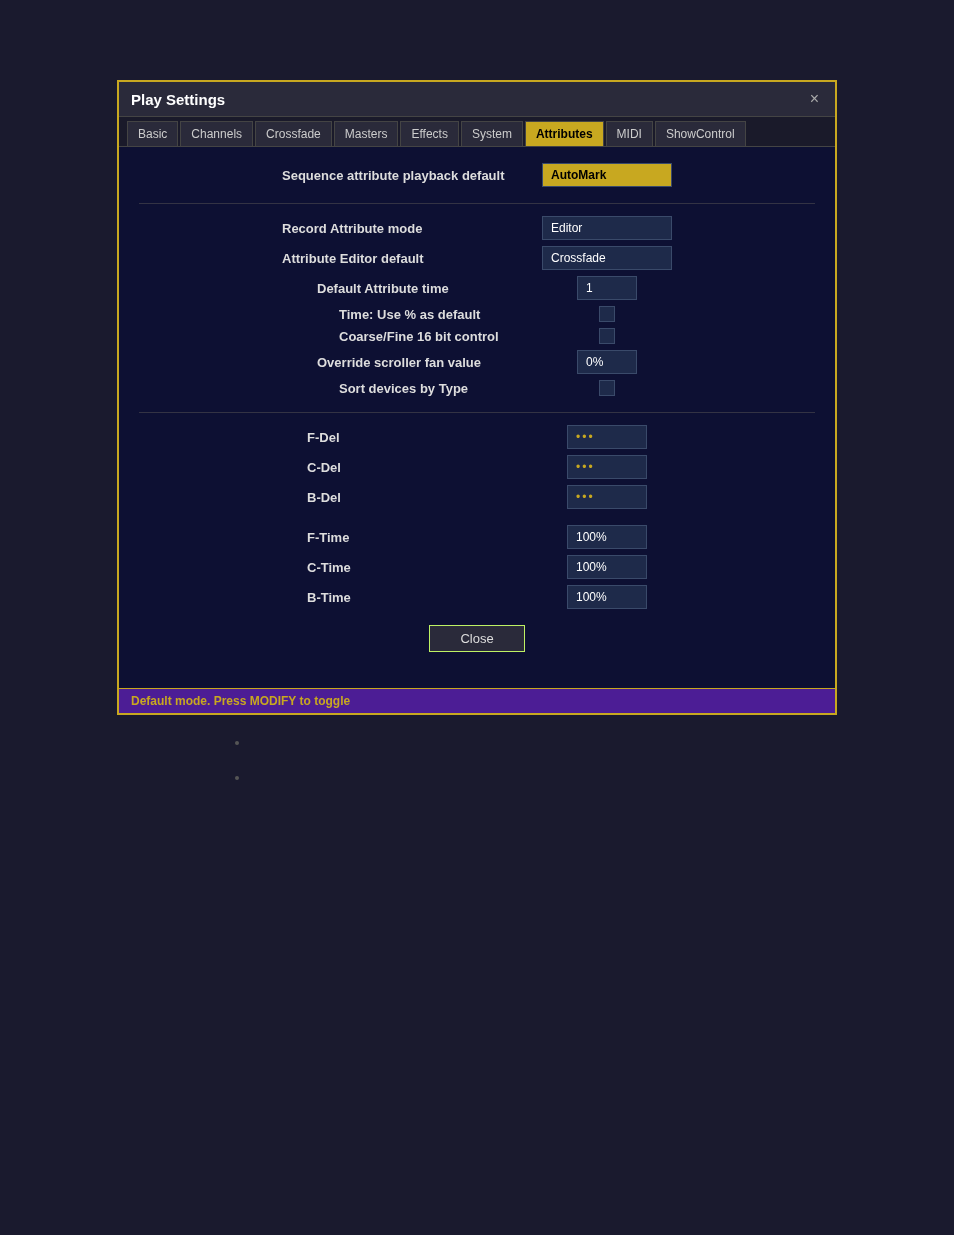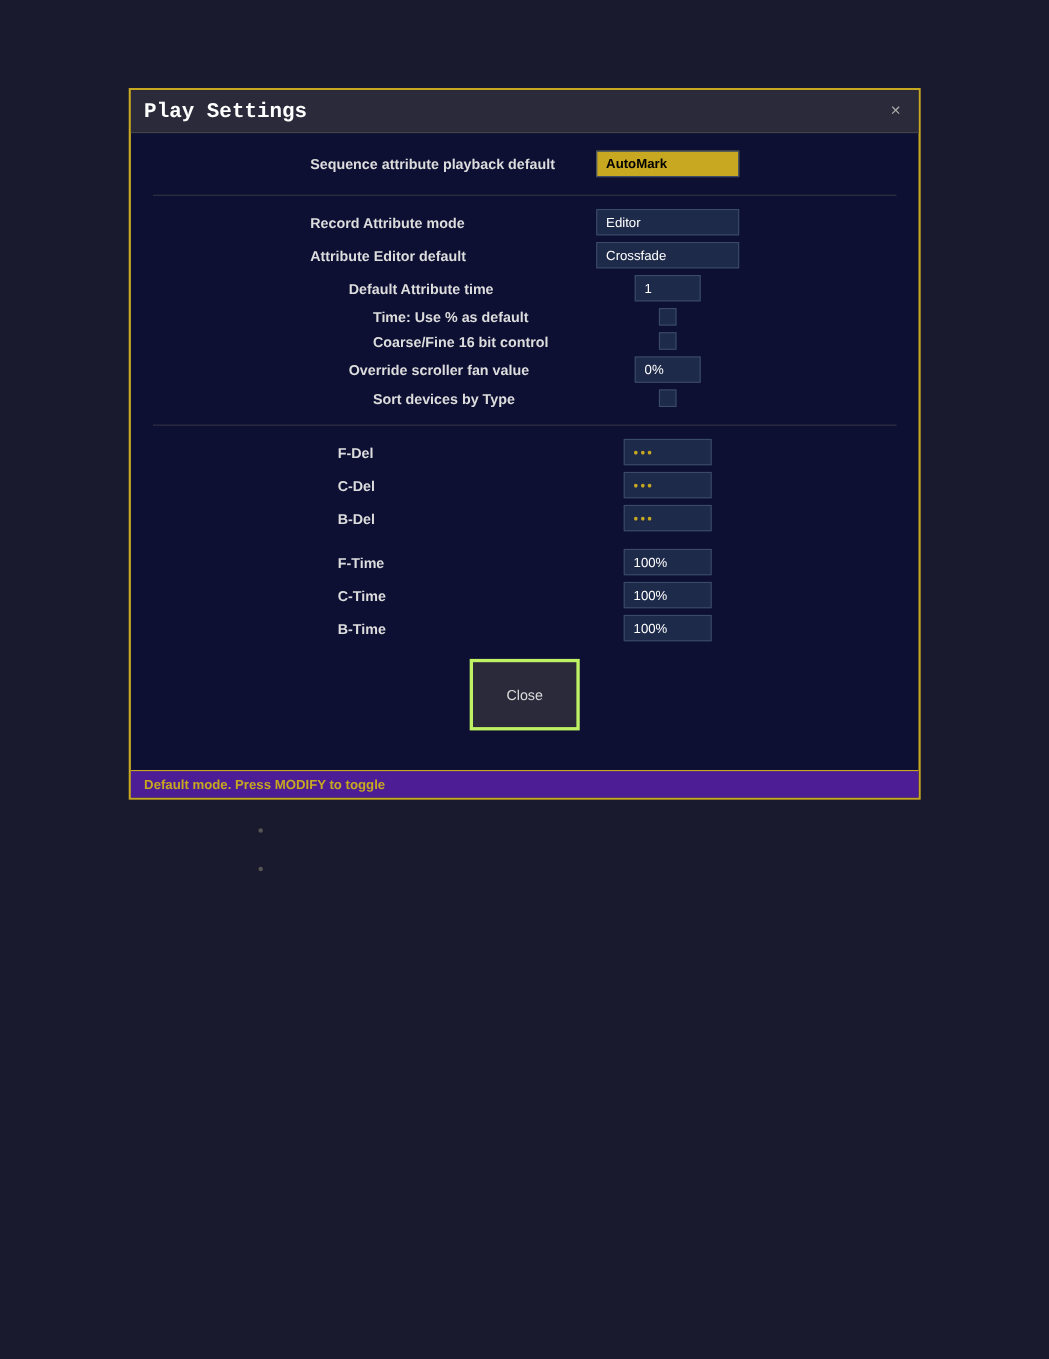--- a/index.html
+++ b/index.html
@@ -25,23 +25,22 @@
       background: #2a2a3a;
       padding: 8px 12px;
       display: flex;
       justify-content: space-between;
       align-items: center;
       border-bottom: 1px solid #444;
     }
 
     .dialog-title {
       color: #ffffff;
-      font-size: 19px;
-      font-weight: bold;
-      font-family: Liberation Mono, monospace;
+      font-size: 15px;
+      font-weight: bold;
     }
 
     .close-btn {
       color: #aaa;
       font-size: 16px;
       cursor: pointer;
       background: none;
       border: none;
       padding: 0 4px;
     }
@@ -134,23 +133,23 @@
       padding: 5px 12px;
       color: #c8a820;
       font-size: 12px;
       font-weight: bold;
     }
 
     .close-button {
       display: block;
       margin: 0 auto 20px auto;
       background: #2a2a3a;
-      border: 3px solid #bef264;
+      border: 1px solid #bef264;
       color: #ddd;
-      padding: 22px 30px;
+      padding: 5px 30px;
       font-size: 13px;
       cursor: pointer;
       min-width: 80px;
     }
 
     .bullet-list {
       margin-top: 20px;
       margin-left: 230px;
       list-style: disc;
       color: #555;
@@ -163,20 +162,31 @@
 </head>
 <body>
 
 <div class="dialog">
 
   <div class="dialog-titlebar">
     <span class="dialog-title">Play Settings</span>
     <button class="close-btn">×</button>
   </div>
 
+  <div class="tab-bar">
+    <div class="tab">Basic</div>
+    <div class="tab">Channels</div>
+    <div class="tab">Crossfade</div>
+    <div class="tab">Masters</div>
+    <div class="tab">Effects</div>
+    <div class="tab">System</div>
+    <div class="tab active">Attributes</div>
+    <div class="tab">MIDI</div>
+    <div class="tab">ShowControl</div>
+  </div>
 
   <div class="dialog-body">
 
     <div class="section">
       <div class="field-row">
         <span class="field-label">Sequence attribute playback default</span>
         <div class="field-value automark">AutoMark</div>
       </div>
     </div>
 

